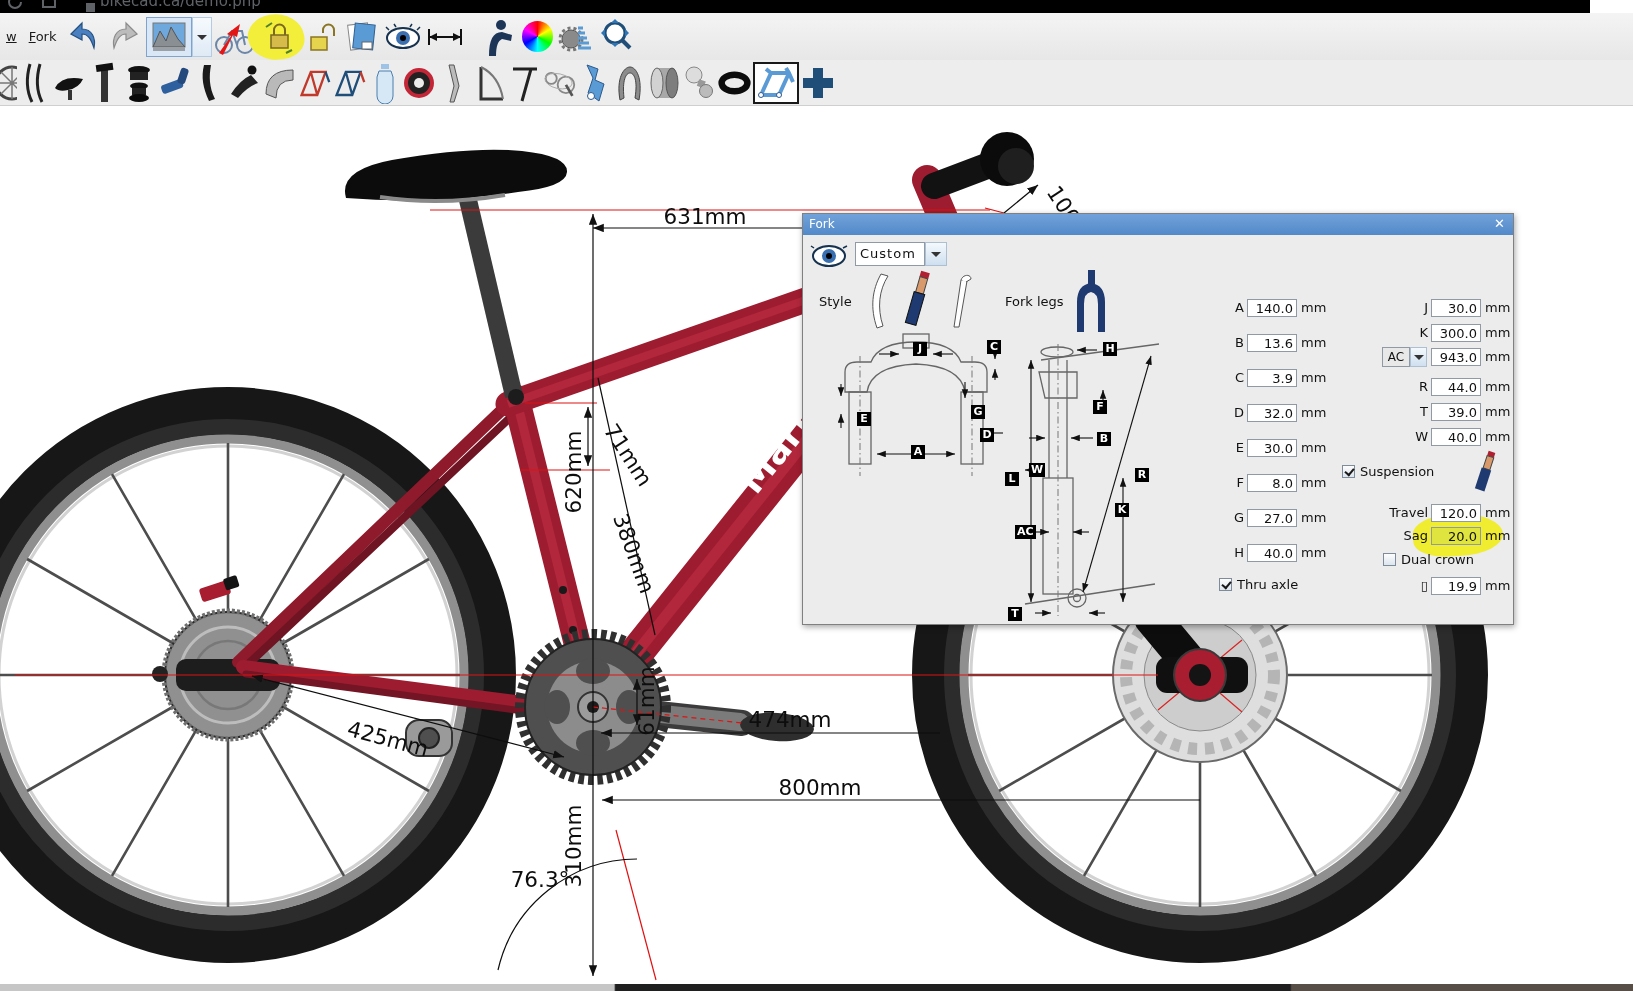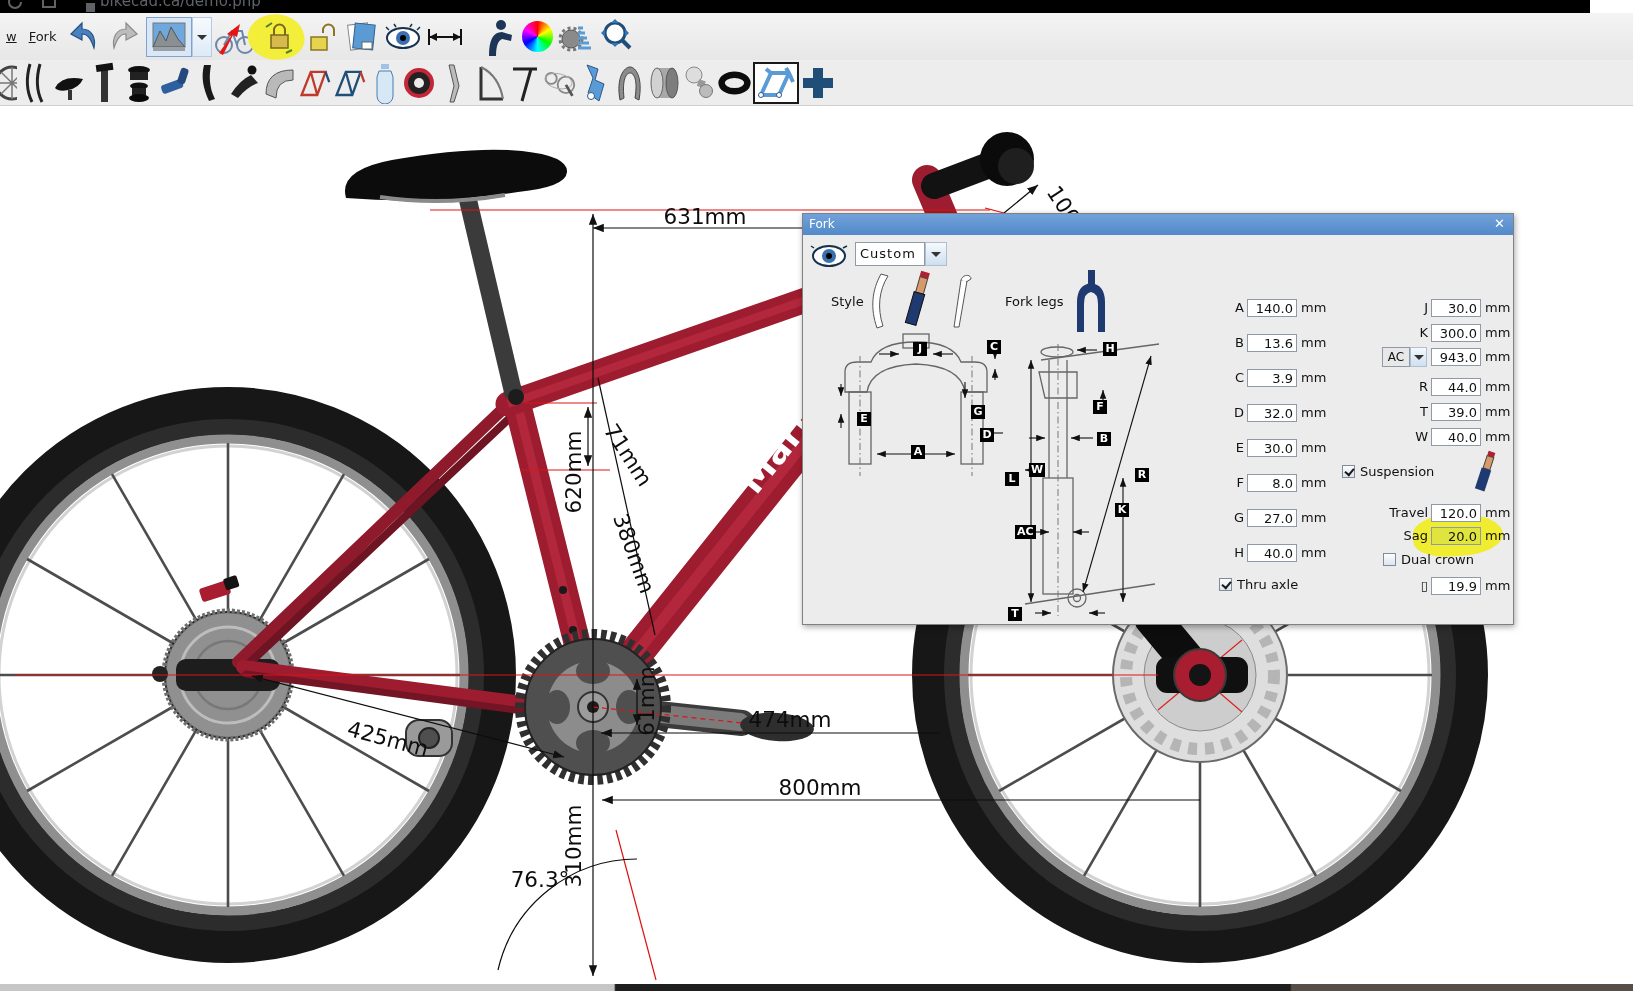--- a/index.html
+++ b/index.html
@@ -478,21 +478,21 @@
     <path d="M5,8 L2,6 M34,8 L38,6" stroke="#16324f" stroke-width="1.5"></path>
   </svg>
 
   <div id="combo">
     <div id="combotext">Custom</div>
     <div id="comboarrow">
       <div class="caret"></div>
     </div>
   </div>
 
-  <span class="dpos" style="left:28px;top:80px">Style</span>
+  <span class="dpos" style="left:16px;top:80px">Style</span>
 
   <svg class="dpos" style="left:58px;top:58px" width="30" height="60" viewBox="0 0 30 60">
     <path d="M20,2 C11,18 9,36 16,56 L22,54 C16,36 18,18 27,4 Z" fill="#fff" stroke="#555"></path>
   </svg>
   <svg class="dpos" style="left:98px;top:56px" width="34" height="62" viewBox="0 0 34 62">
     <g transform="rotate(16 17 30)">
       <rect x="12" y="1" width="9" height="6" fill="#b02030"></rect>
       <rect x="12.5" y="7" width="8" height="16" fill="#d89a6a" stroke="#444"></rect>
       <rect x="11" y="23" width="11" height="32" fill="#1f3a70" stroke="#111"></rect>
     </g>

